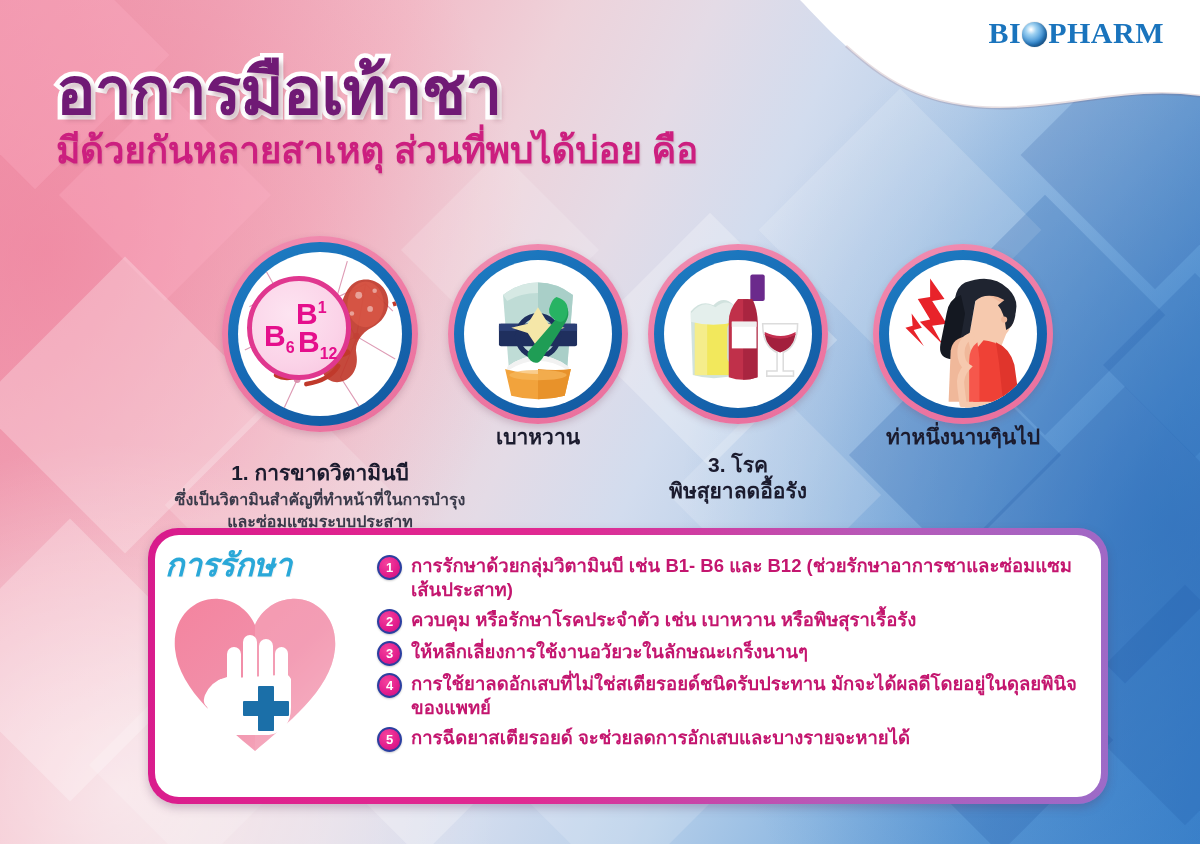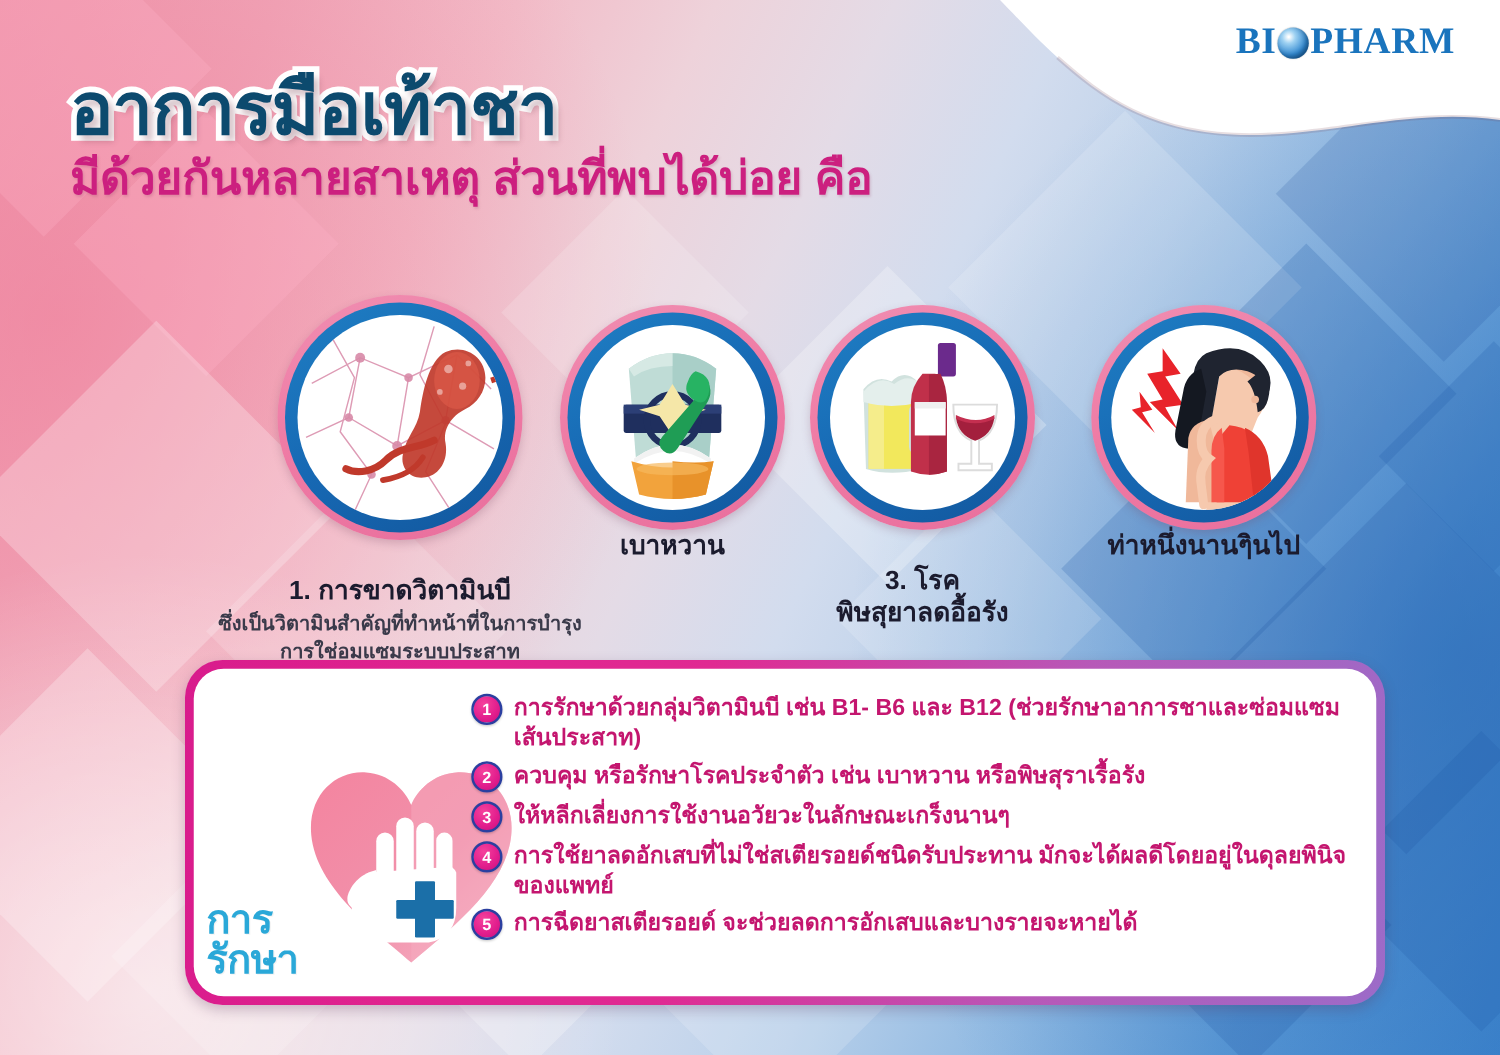--- a/index.html
+++ b/index.html
@@ -63,22 +63,22 @@
   #logo .globe {
     width:25px; height:25px; border-radius:50%;
     margin:0 1px; position:relative; top:1px;
     background:radial-gradient(circle at 36% 30%, #ffffff 2%, #9fd2f2 22%, #2f86cf 62%, #0c4f92 100%);
     box-shadow:inset -2px -2px 4px rgba(0,0,0,.3), 0 0 1px rgba(0,0,0,.4);
   }
 
   
   #head { position:absolute; left:56px; top:58px; width:760px; }
   #title {
-    font-size:58px; font-weight:bold; line-height:1.02;
-    color:#0c4a6e;
+    font-size:66px; font-weight:bold; line-height:1.02;
+    color:#701a75;
     -webkit-text-stroke:9px #ffffff;
     paint-order:stroke fill;
     text-shadow:4px 5px 5px rgba(120,60,80,.33);
     letter-spacing:-1px;
   }
   #subtitle {
     margin-top:6px;
     font-size:37px; font-weight:bold; line-height:1.1;
     color:#cc1f7f;
     text-shadow:1px 2px 2px rgba(150,60,100,.22);
@@ -149,21 +149,21 @@
   }
   #panel-in {
     width:100%; height:100%;
     background:#ffffff;
     border-radius:24px;
     display:flex;
     padding:14px 18px 14px 10px;
   }
   #panel-left {
     width:212px; flex:0 0 212px;
-    display:flex; align-items:flex-end;
+    display:flex; flex-direction:column; align-items:flex-start;font-style:italic;
   }
   #panel-title {
     font-size:32px; font-weight:bold; color:#2aa8d8;
     letter-spacing:-.5px; line-height:1;
     text-shadow:1px 1px 0 rgba(0,0,0,.05);
   }
   #heart-wrap { margin-top:2px; }
   #panel-right { flex:1; padding-top:4px; }
   .tl-item { display:flex; align-items:flex-start; margin-bottom:5px; }
   .bullet {
@@ -258,26 +258,33 @@
               <path d="M88,100 c-6,10 -16,14 -28,16" stroke="#c0392b" stroke-width="4" fill="none" stroke-linecap="round"></path>
               <ellipse cx="112" cy="46" rx="16" ry="20" fill="#e05c4a" opacity=".6"></ellipse>
             </g>
             <g fill="#ffffff" opacity=".45">
               <circle cx="106" cy="38" r="3"></circle>
                 <circle cx="116" cy="50" r="2.5"></circle>
               <circle cx="100" cy="54" r="2"></circle>
                 <circle cx="120" cy="34" r="2"></circle>
             </g>
           </svg>
+          <div class="b-circle">
+            <div class="b-txt">
+              <span class="b6">B<sub>6</sub></span>
+              <span class="b1">B<sub>1</sub></span>
+              <span class="b12">B<sub>12</sub></span>
+            </div>
+          </div>
         </div>
       </div>
     </div>
     <div class="cap">1. การขาดวิตามินบี</div>
     <div class="cap-sub">ซึ่งเป็นวิตามินสำคัญที่ทำหน้าที่ในการบำรุง</div>
-    <div class="cap-sub" style="margin-top:0">การใช่อมแซมระบบประสาท</div>
+    <div class="cap-sub" style="margin-top:0">และซ่อมแซมระบบประสาท</div>
   </div>
 
   <div class="cause" style="left:440px; top:8px; width:196px;">
     <div class="ring" style="width:180px;height:180px;">
       <div class="ring-in" style="width:100%;height:100%;">
         <div class="disc" style="width:100%;height:100%;">
           <svg viewBox="0 0 144 144" style="width:100%;height:100%">
             <path d="M38,34 q16,-12 34,-12 q18,0 34,12 l-6,76 q-28,8 -56,0 Z" fill="#bfdcd6"></path>
             <path d="M72,22 q18,0 34,12 l-6,76 q-14,4 -28,4 Z" fill="#a9cfc8"></path>
             <path d="M38,34 q16,-12 34,-12 l0,10 q-18,0 -30,8 Z" fill="#d6e9e4"></path>

